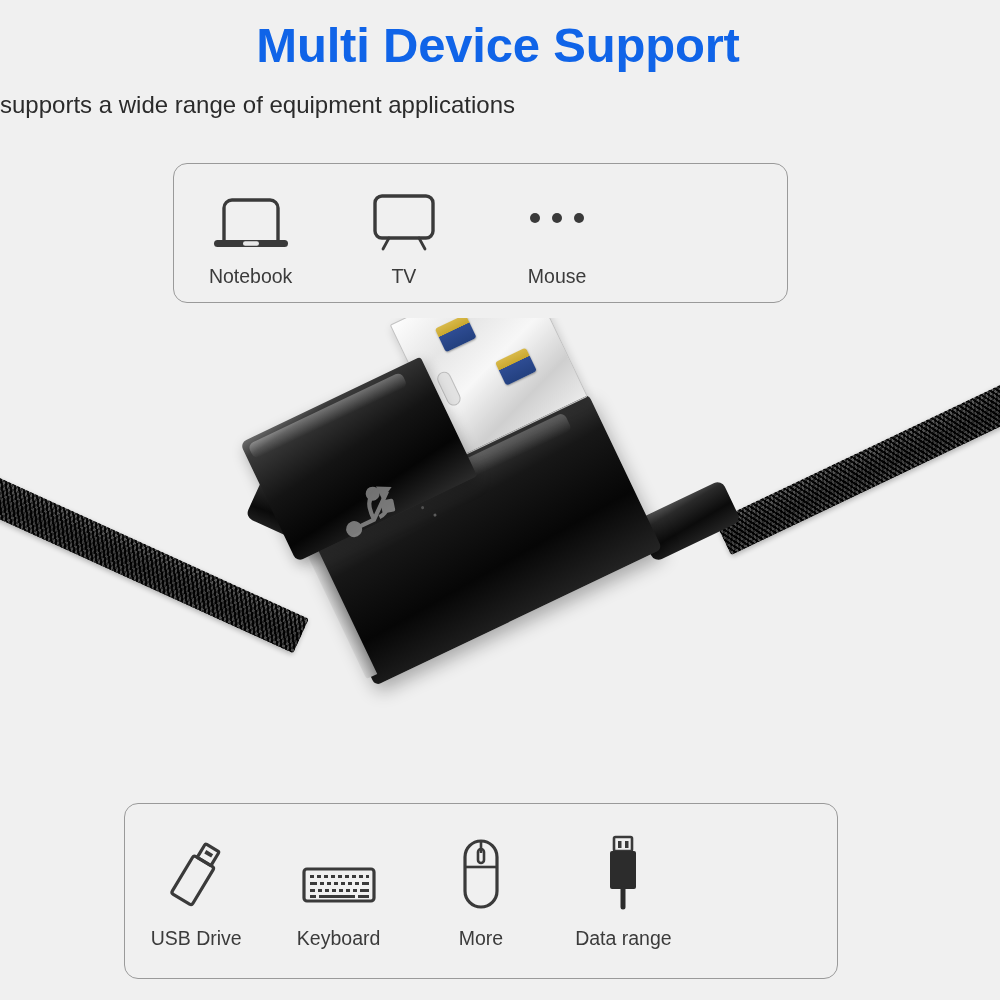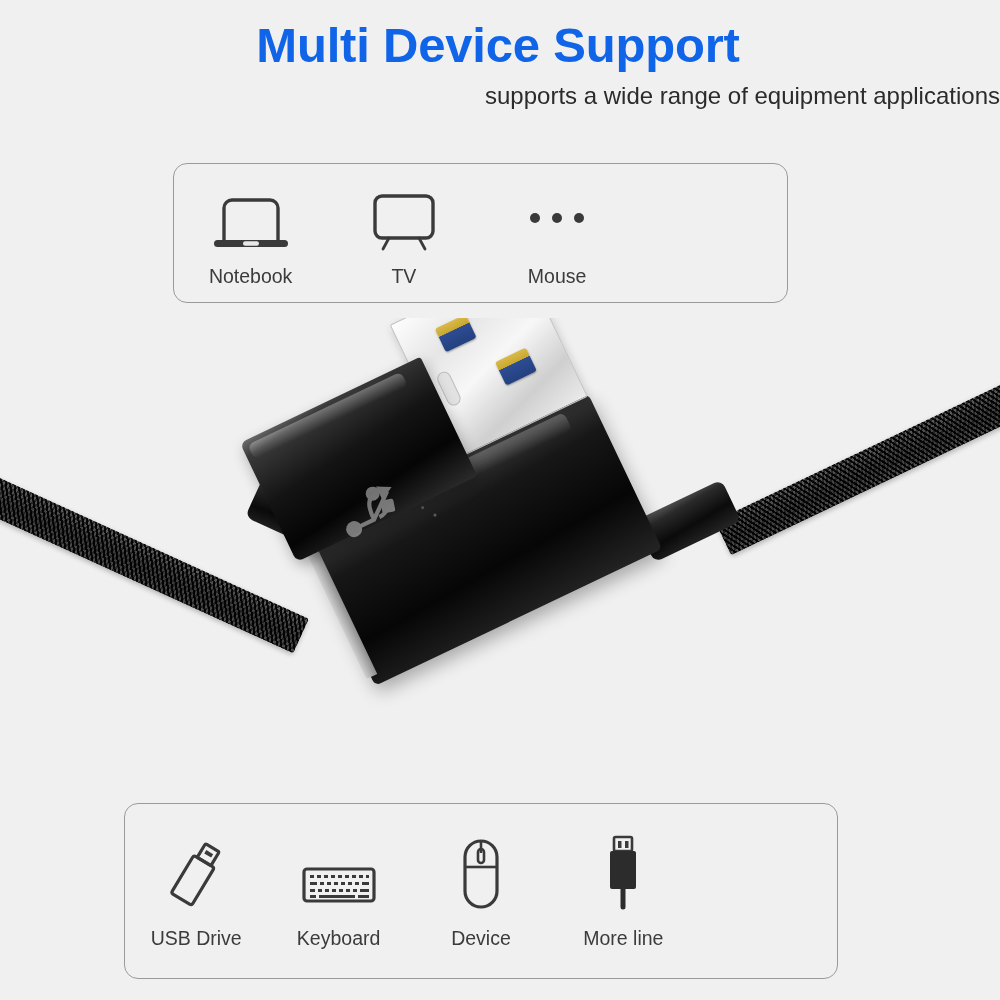--- a/index.html
+++ b/index.html
@@ -15,22 +15,22 @@
   
   .headline{
     position:absolute;top:14px;left:0;width:996px;
     text-align:center;
     font-size:49px;line-height:62px;
     font-weight:700;
     color:#1064e8;
     letter-spacing:-0.2px;
   }
   .subhead{
-    position:absolute;top:80px;left:0;width:1000px;
-    text-align:right;
+    position:absolute;top:89px;left:0;width:1000px;
+    text-align:left;
     font-size:24px;line-height:32px;
     color:#2b2b2b;
     font-weight:400;
   }
 
   
   .panel{
     position:absolute;
     border:1.6px solid #9a9a9a;
     border-radius:14px;
@@ -307,33 +307,33 @@
 
       <div class="cell">
         <div class="icon-slot">
           <svg class="ico" width="56" height="74" viewBox="0 0 56 74">
             <rect x="12" y="4" width="32" height="66" rx="16" fill="none" stroke="#3a3a3a" stroke-width="3.2"></rect>
             <path d="M12 30 H44" fill="none" stroke="#3a3a3a" stroke-width="2.6"></path>
             <path d="M28 4 V16" fill="none" stroke="#3a3a3a" stroke-width="2.6"></path>
             <rect x="25" y="12" width="6" height="14" rx="3" fill="none" stroke="#3a3a3a" stroke-width="2.6"></rect>
           </svg>
         </div>
-        <div class="cap">Device</div>
+        <div class="cap">More</div>
       </div>
 
 
       <div class="cell">
         <div class="icon-slot">
           <svg class="ico" width="52" height="78" viewBox="0 0 52 78">
             <rect x="17" y="4" width="18" height="14" rx="1.5" fill="none" stroke="#3a3a3a" stroke-width="2.6"></rect>
             <rect x="21" y="8" width="3.5" height="7" fill="#3a3a3a"></rect>
             <rect x="28" y="8" width="3.5" height="7" fill="#3a3a3a"></rect>
             <rect x="13" y="18" width="26" height="38" rx="2" fill="#2c2c2c"></rect>
             <path d="M26 56 V74" fill="none" stroke="#2c2c2c" stroke-width="5" stroke-linecap="round"></path>
           </svg>
         </div>
-        <div class="cap">More line</div>
+        <div class="cap">Data range</div>
       </div>
 
     </div>
   </div>
 
 </div>
 
 </body></html>

